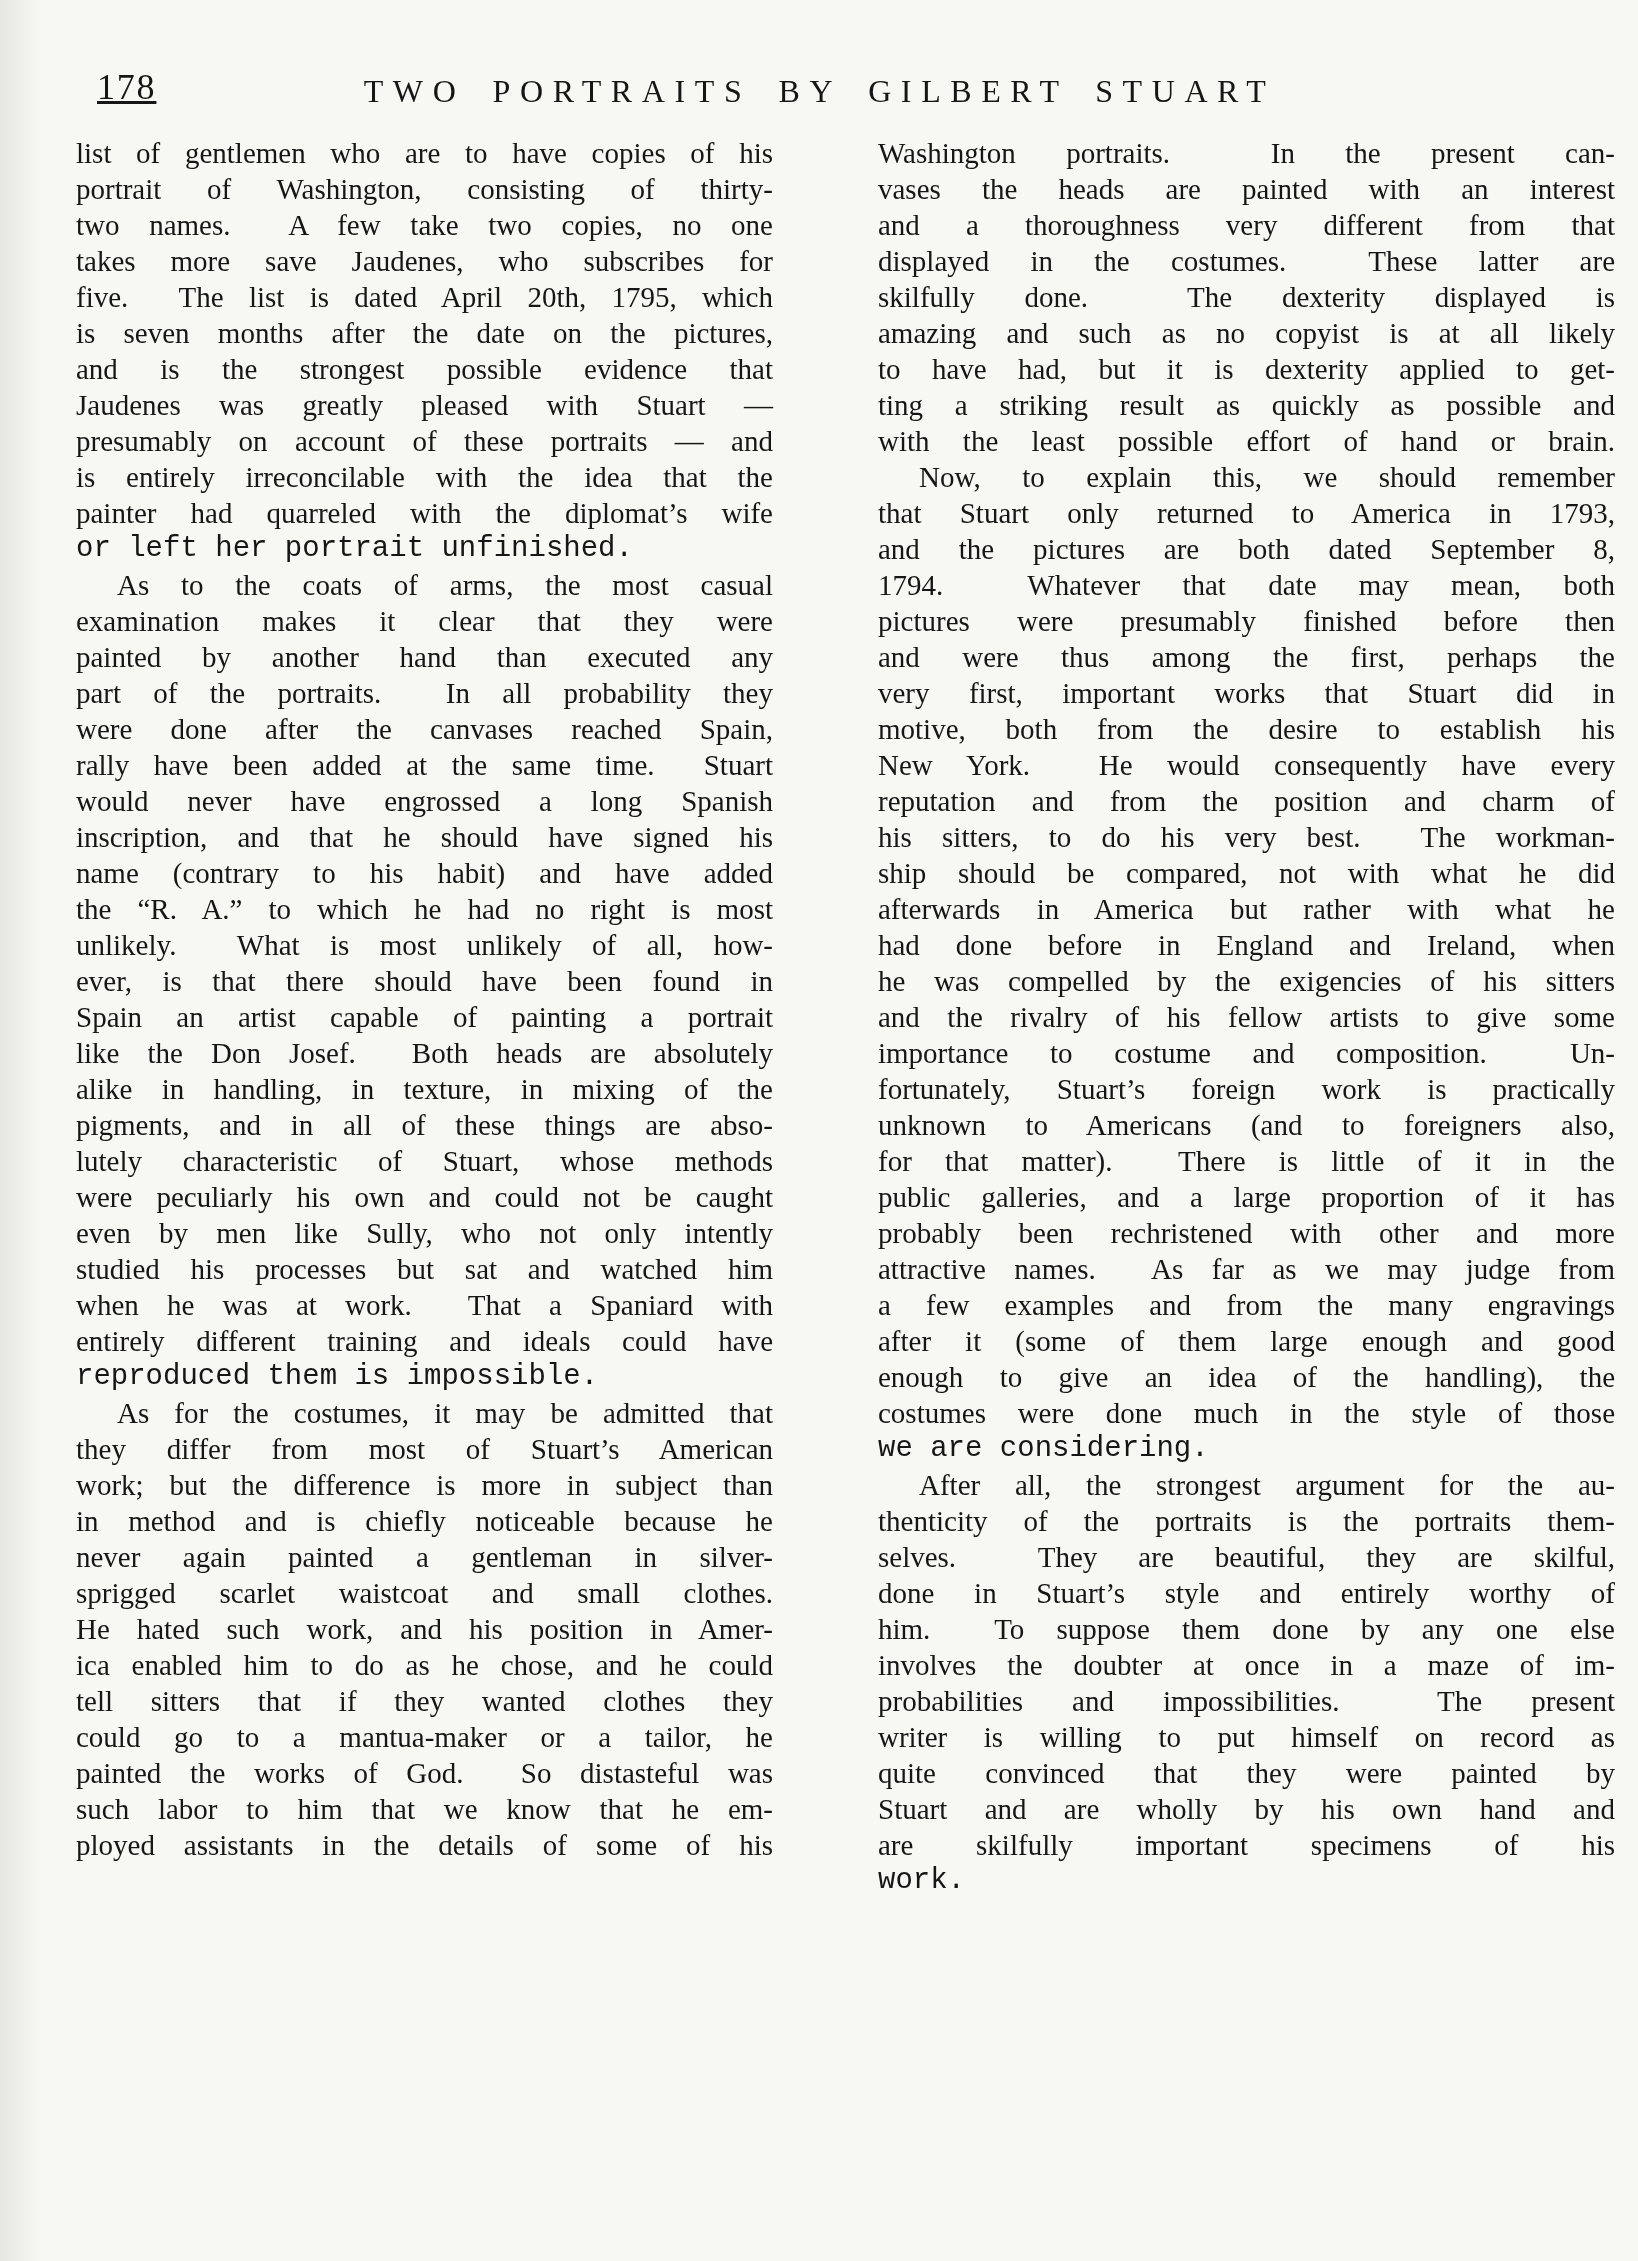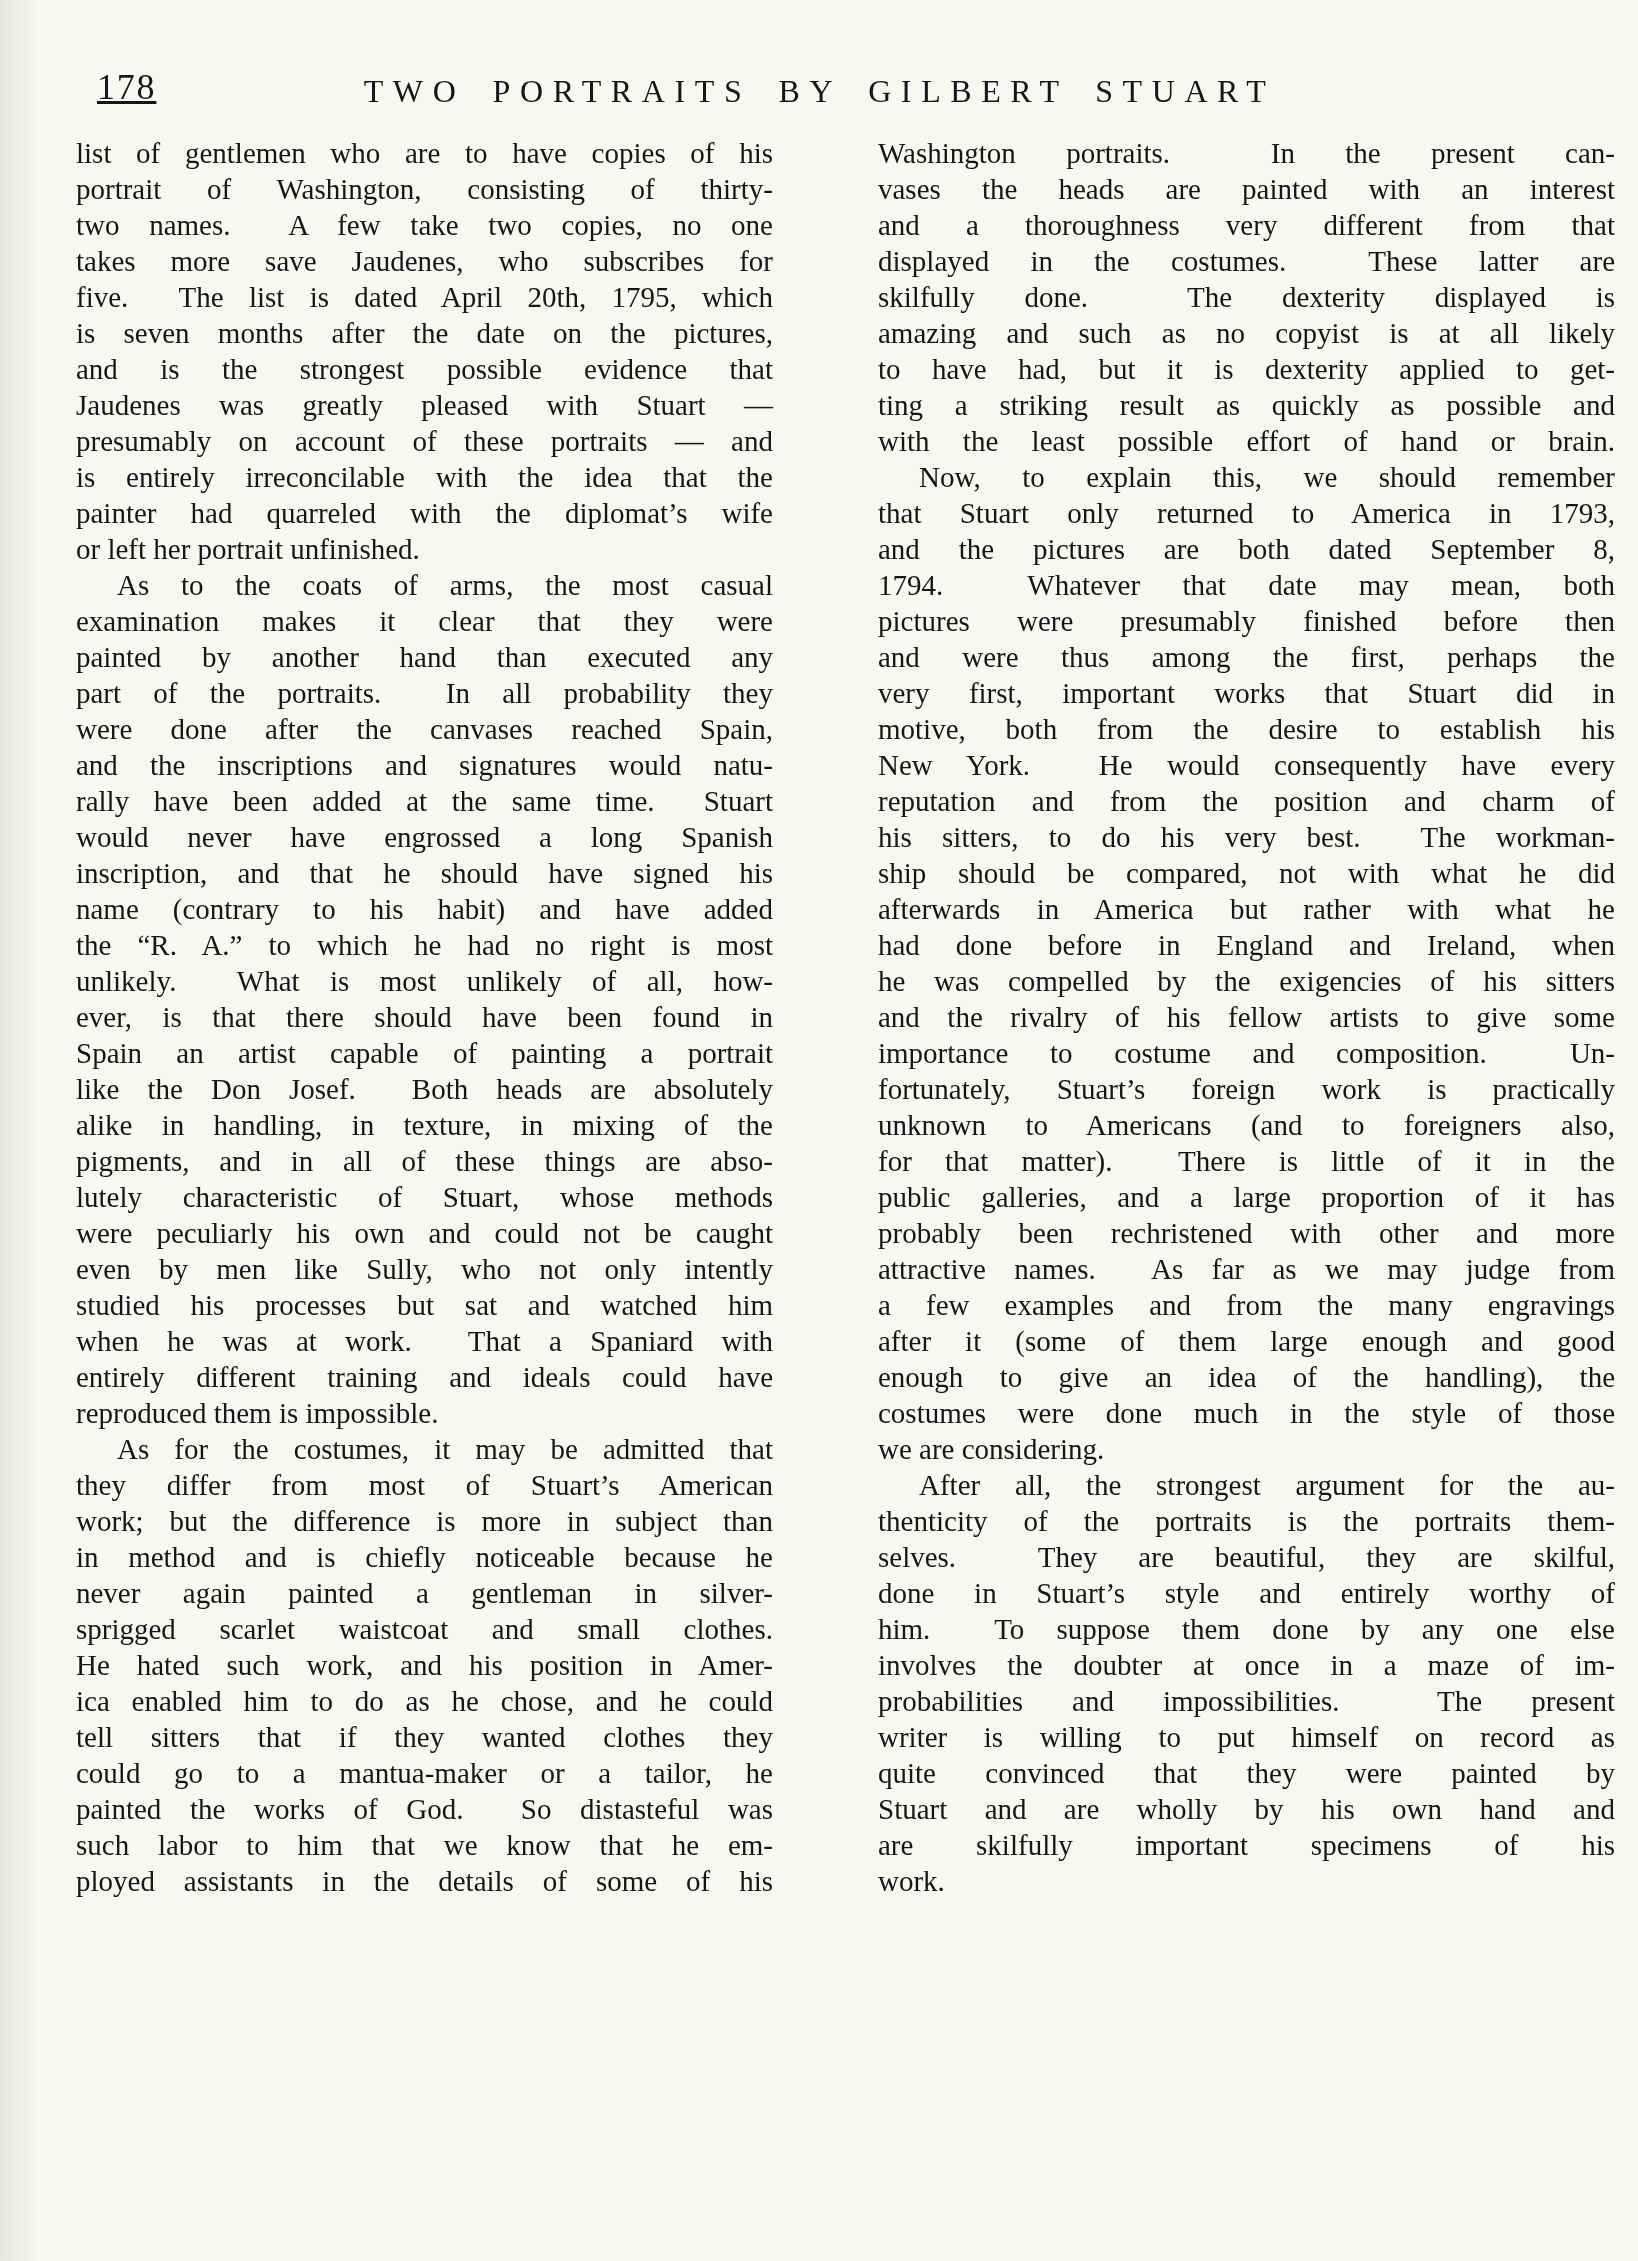--- a/index.html
+++ b/index.html
@@ -61,21 +61,21 @@
     line-height: 36px;
   }
   .col-left  { left: 76px;  width: 697px; }
   .col-right { left: 878px; width: 737px; }
   .para { margin: 0; }
   .line {
     text-align: justify;
     text-align-last: justify;
     white-space: pre-wrap;
   }
-  .line.end { text-align-last: left; }
+  .line.end { text-align-last: left; font-family: Liberation Mono, monospace; }
   .line.indent { text-indent: 41px; }
 </style>
 </head>
 <body>
 
 <div class="page">
   <header>
     <span class="pagenum">178</span>
     <h1 class="title">TWO PORTRAITS BY GILBERT STUART</h1>
   </header>
@@ -95,21 +95,20 @@
           <div class="line">is entirely irreconcilable with the idea that the</div>
           <div class="line">painter had quarreled with the diplomat’s wife</div>
           <div class="line end">or left her portrait unfinished.</div>
         </div>
         <div class="para">
           <div class="line indent">As to the coats of arms, the most casual</div>
           <div class="line">examination makes it clear that they were</div>
           <div class="line">painted by another hand than executed any</div>
           <div class="line">part of the portraits.  In all probability they</div>
           <div class="line">were done after the canvases reached Spain,</div>
-          <div class="line">and the inscriptions and signatures would natu-</div>
           <div class="line">rally have been added at the same time.  Stuart</div>
           <div class="line">would never have engrossed a long Spanish</div>
           <div class="line">inscription, and that he should have signed his</div>
           <div class="line">name (contrary to his habit) and have added</div>
           <div class="line">the “R. A.” to which he had no right is most</div>
           <div class="line">unlikely.  What is most unlikely of all, how-</div>
           <div class="line">ever, is that there should have been found in</div>
           <div class="line">Spain an artist capable of painting a portrait</div>
           <div class="line">like the Don Josef.  Both heads are absolutely</div>
           <div class="line">alike in handling, in texture, in mixing of the</div>

